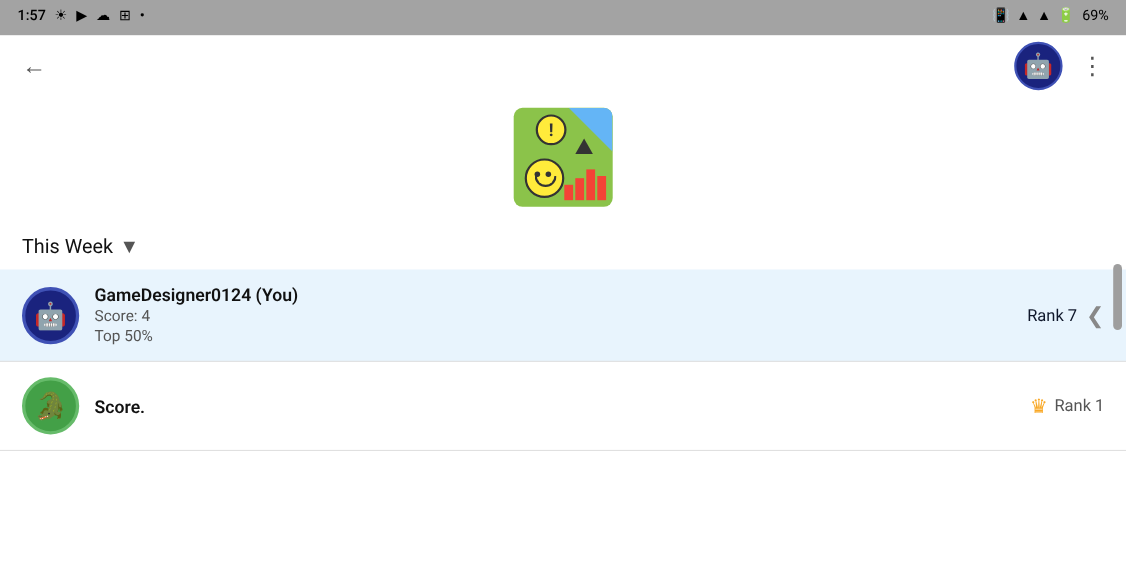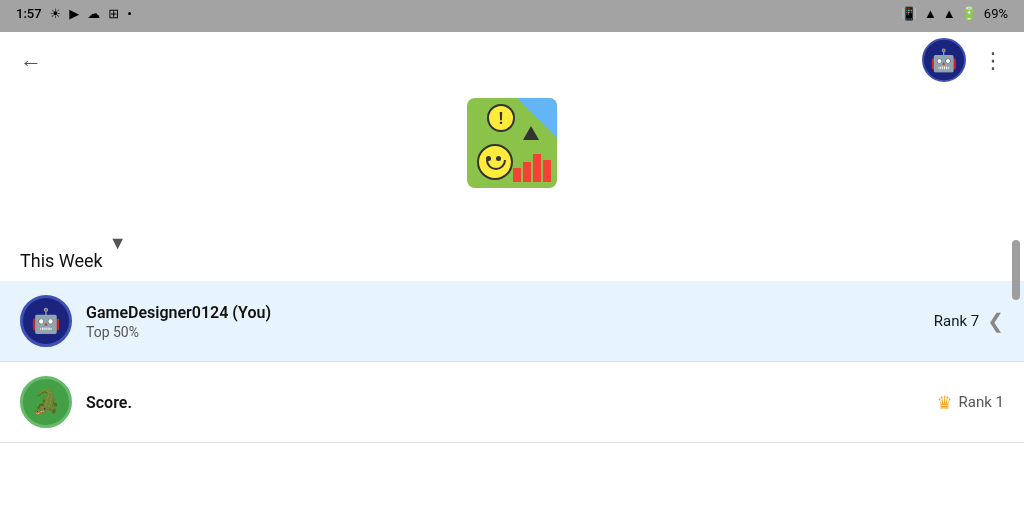--- a/index.html
+++ b/index.html
@@ -202,21 +202,20 @@
     
     .filter-row {
       display: flex;
       align-items: center;
       padding: 10px 20px;
       gap: 6px;
     }
     .filter-label {
       font-size: 18px;
       color: #111;
-      margin-top: 36px;
     }
     .filter-dropdown-icon {
       font-size: 18px;
       color: #555;
     }
 
     
     .leaderboard {
       width: 100%;
     }
@@ -372,20 +371,21 @@
 </div>
 
 <div class="leaderboard">
 
   <div class="user-row-current">
     <div class="user-avatar">
       <span>🤖</span>
     </div>
     <div class="user-info">
       <div class="user-name">GameDesigner0124 (You)</div>
+      <div class="user-score">Score: 4</div>
       <div class="user-top">Top 50%</div>
     </div>
     <span class="rank-label">Rank 7</span>
     <span class="chevron-right">❮</span>
   </div>
 
   <div class="user-row">
     <div class="user-avatar-green">
       <span>🐊</span>
     </div>

